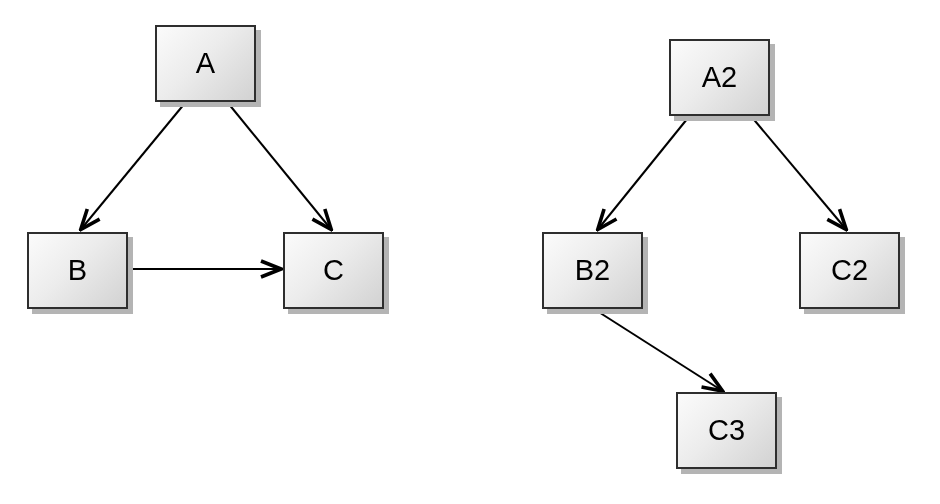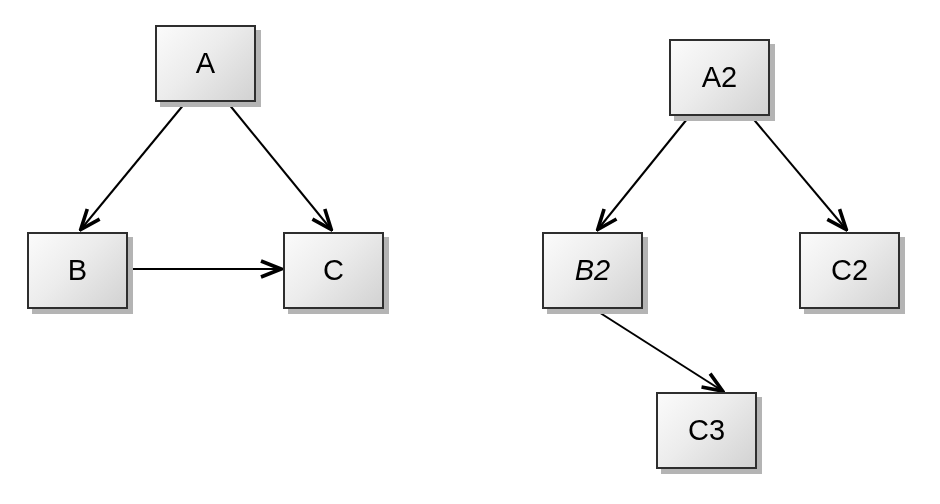--- a/index.html
+++ b/index.html
@@ -40,23 +40,23 @@
     justify-content: center;
     font-size: 29px;
     color: #000000;
     user-select: none;
   }
   
   .pos-A  { left: 155px; top: 25px;  }
   .pos-B  { left: 27px;  top: 232px; }
   .pos-C  { left: 283px; top: 232px; }
   .pos-A2 { left: 669px; top: 39px;  }
-  .pos-B2 { left: 542px; top: 232px; font-style: italic; }
+  .pos-B2 { left: 542px; top: 232px; }
   .pos-C2 { left: 799px; top: 232px; }
-  .pos-C3 { left: 656px; top: 392px; }
+  .pos-C3 { left: 676px; top: 392px; }
 </style>
 </head>
 <body>
 
 <div class="canvas">
 
   <svg class="edges-layer" viewBox="0 0 940 504" xmlns="http://www.w3.org/2000/svg">
     <defs>
       <marker id="arrow" viewBox="0 0 12 10" refX="10" refY="5" markerWidth="12" markerHeight="10" orient="auto-start-reverse">
         <path d="M1,1 L11,5 L1,9" fill="none" stroke="#000000" stroke-width="1.8"></path>

